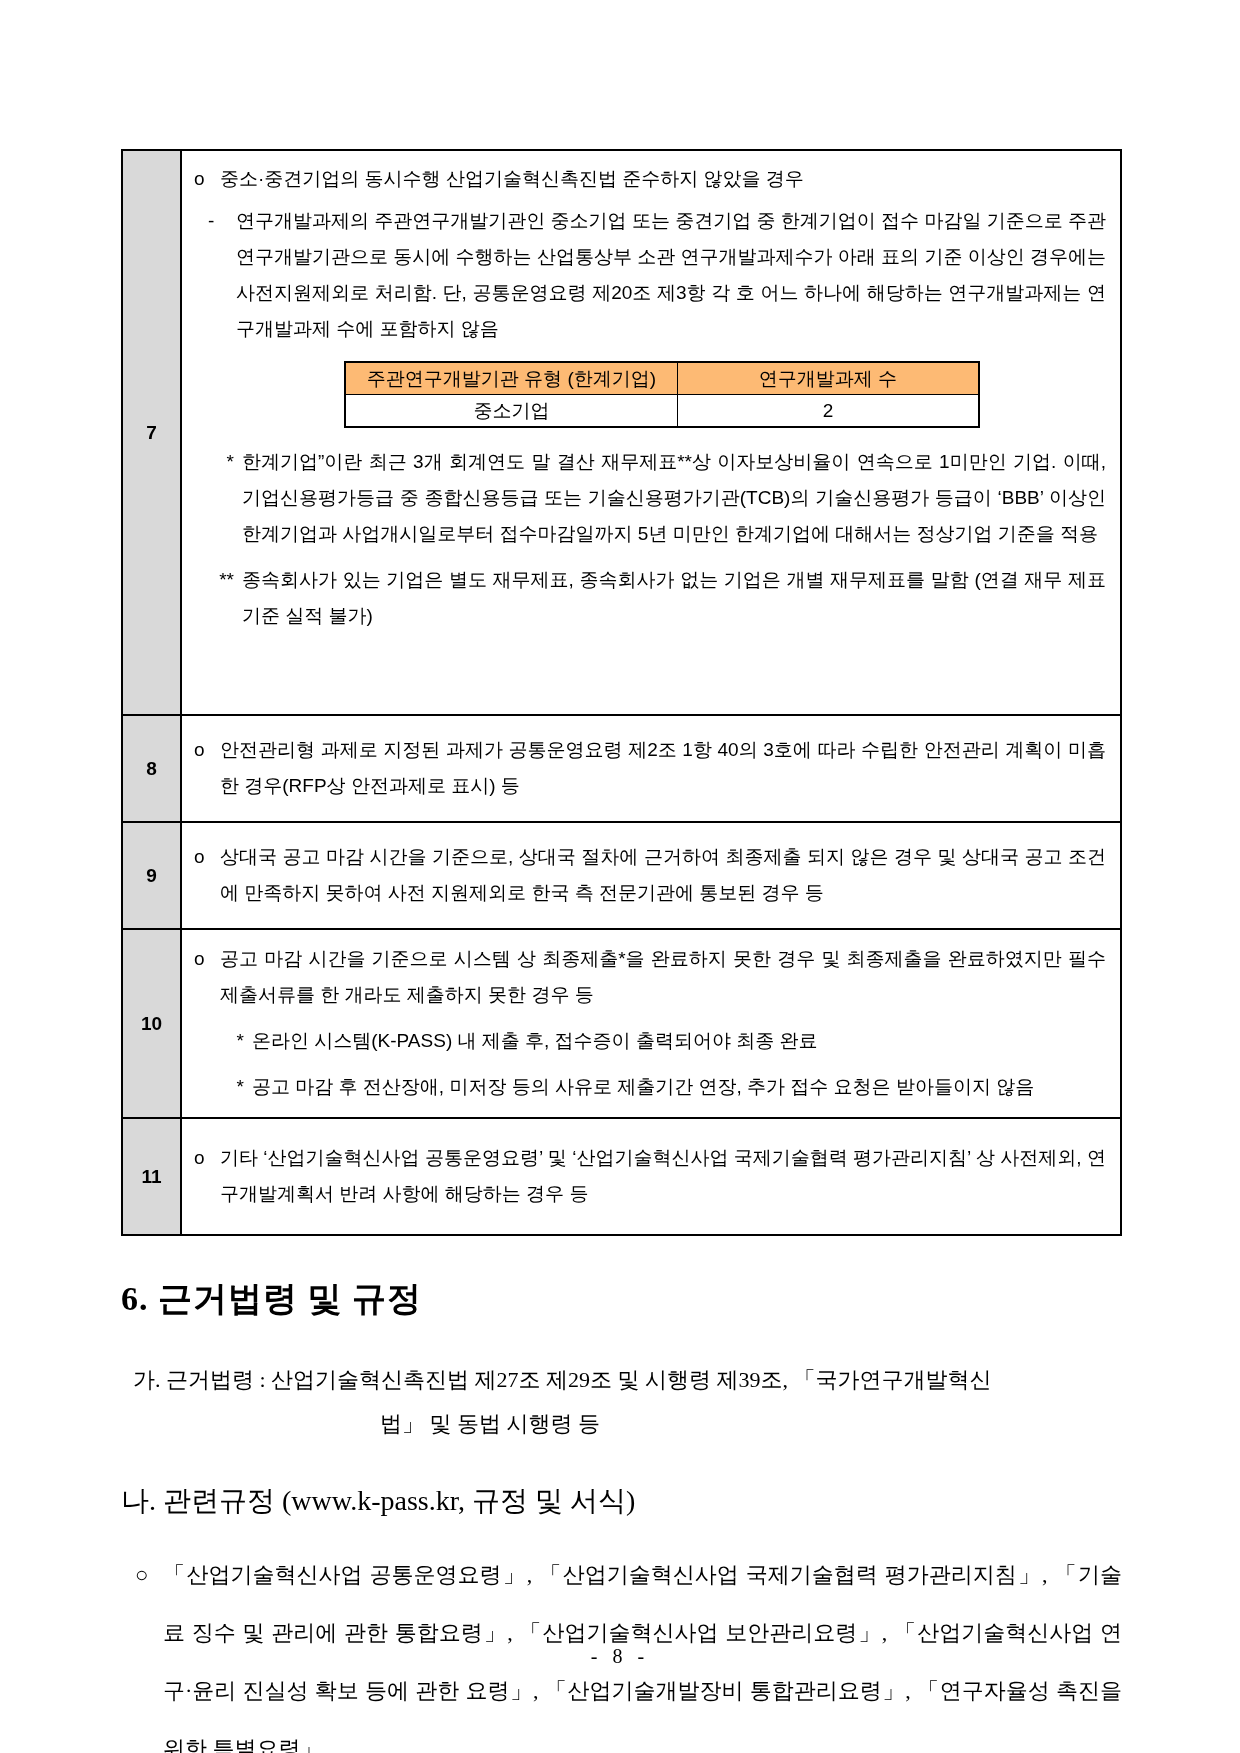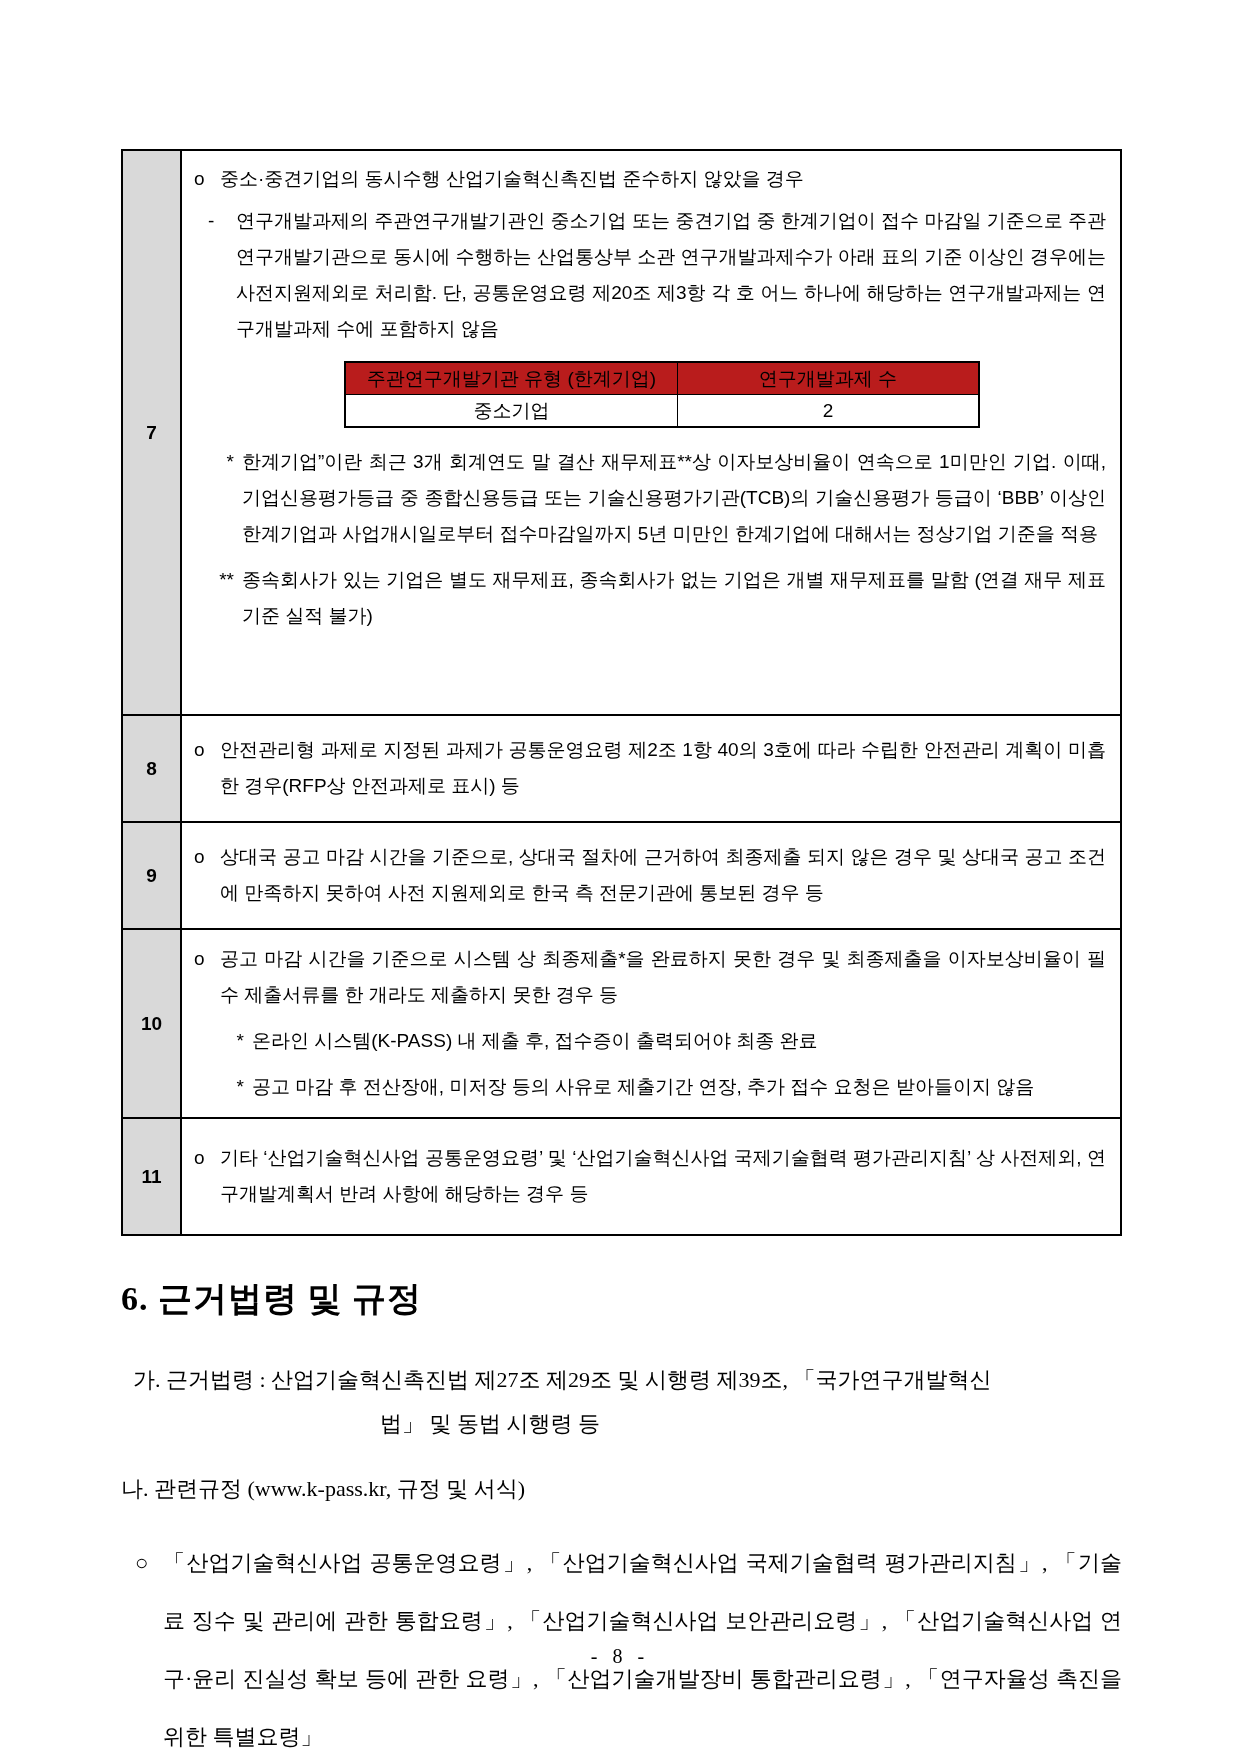--- a/index.html
+++ b/index.html
@@ -44,34 +44,34 @@
   
   .inner-table{
     border-collapse:collapse;margin:14px 0 0 150px;width:636px;
     font-size:19px;table-layout:fixed;
     border:2px solid #000;
   }
   .inner-table th,.inner-table td{
     border:1px solid #000;text-align:center;height:31px;
     font-weight:normal;padding:0 4px;
   }
-  .inner-table th{background:#b91c1c;}
+  .inner-table th{background:#fdba74;}
   .inner-table .col-type{width:52.5%;}
   .inner-table .col-count{width:47.5%;}
   
   .sec{
     font-family:"Liberation Serif", serif;
     margin-top:40px;width:1001px;
   }
   .sec-heading{
     margin:0;font-size:34px;font-weight:bold;letter-spacing:1px;
   }
   .ga-para{margin-top:36px;font-size:22px;line-height:44px;margin-left:12px;}
   .ga-line2{margin-left:247px;}
-  .na-para{margin-top:28px;font-size:22px;line-height:30px;}
+  .na-para{margin-top:40px;font-size:28px;line-height:30px;}
   .oitem{
     margin-top:30px;display:flex;font-size:22px;line-height:58px;
   }
   .oitem .omk{flex:0 0 42px;padding-left:14px;box-sizing:border-box;}
   .oitem .otxt{flex:1;text-align:justify;}
   
   .page-footer{
     position:absolute;left:0;width:1240px;top:1645px;
     text-align:center;font-family:"Liberation Serif", serif;
     font-size:20px;letter-spacing:5px;
@@ -138,21 +138,21 @@
           <span class="ptxt">상대국 공고 마감 시간을 기준으로, 상대국 절차에 근거하여 최종제출 되지 않은 경우 및 상대국 공고 조건에 만족하지 못하여 사전 지원제외로 한국 측 전문기관에 통보된 경우 등</span>
         </div>
       </div>
     </div>
 
     <div class="xrow">
       <div class="numcell">10</div>
       <div class="ccell r10">
         <div class="para">
           <span class="mk">o</span>
-          <span class="ptxt">공고 마감 시간을 기준으로 시스템 상 최종제출*을 완료하지 못한 경우 및 최종제출을 이자보상비율이 필수 제출서류를 한 개라도 제출하지 못한 경우 등</span>
+          <span class="ptxt">공고 마감 시간을 기준으로 시스템 상 최종제출*을 완료하지 못한 경우 및 최종제출을 완료하였지만 필수 제출서류를 한 개라도 제출하지 못한 경우 등</span>
         </div>
         <div class="para deepnote">
           <span class="mk star">*</span>
           <span class="ptxt">온라인 시스템(K-PASS) 내 제출 후, 접수증이 출력되어야 최종 완료</span>
         </div>
         <div class="para deepnote">
           <span class="mk star">*</span>
           <span class="ptxt">공고 마감 후 전산장애, 미저장 등의 사유로 제출기간 연장, 추가 접수 요청은 받아들이지 않음</span>
         </div>
       </div>

